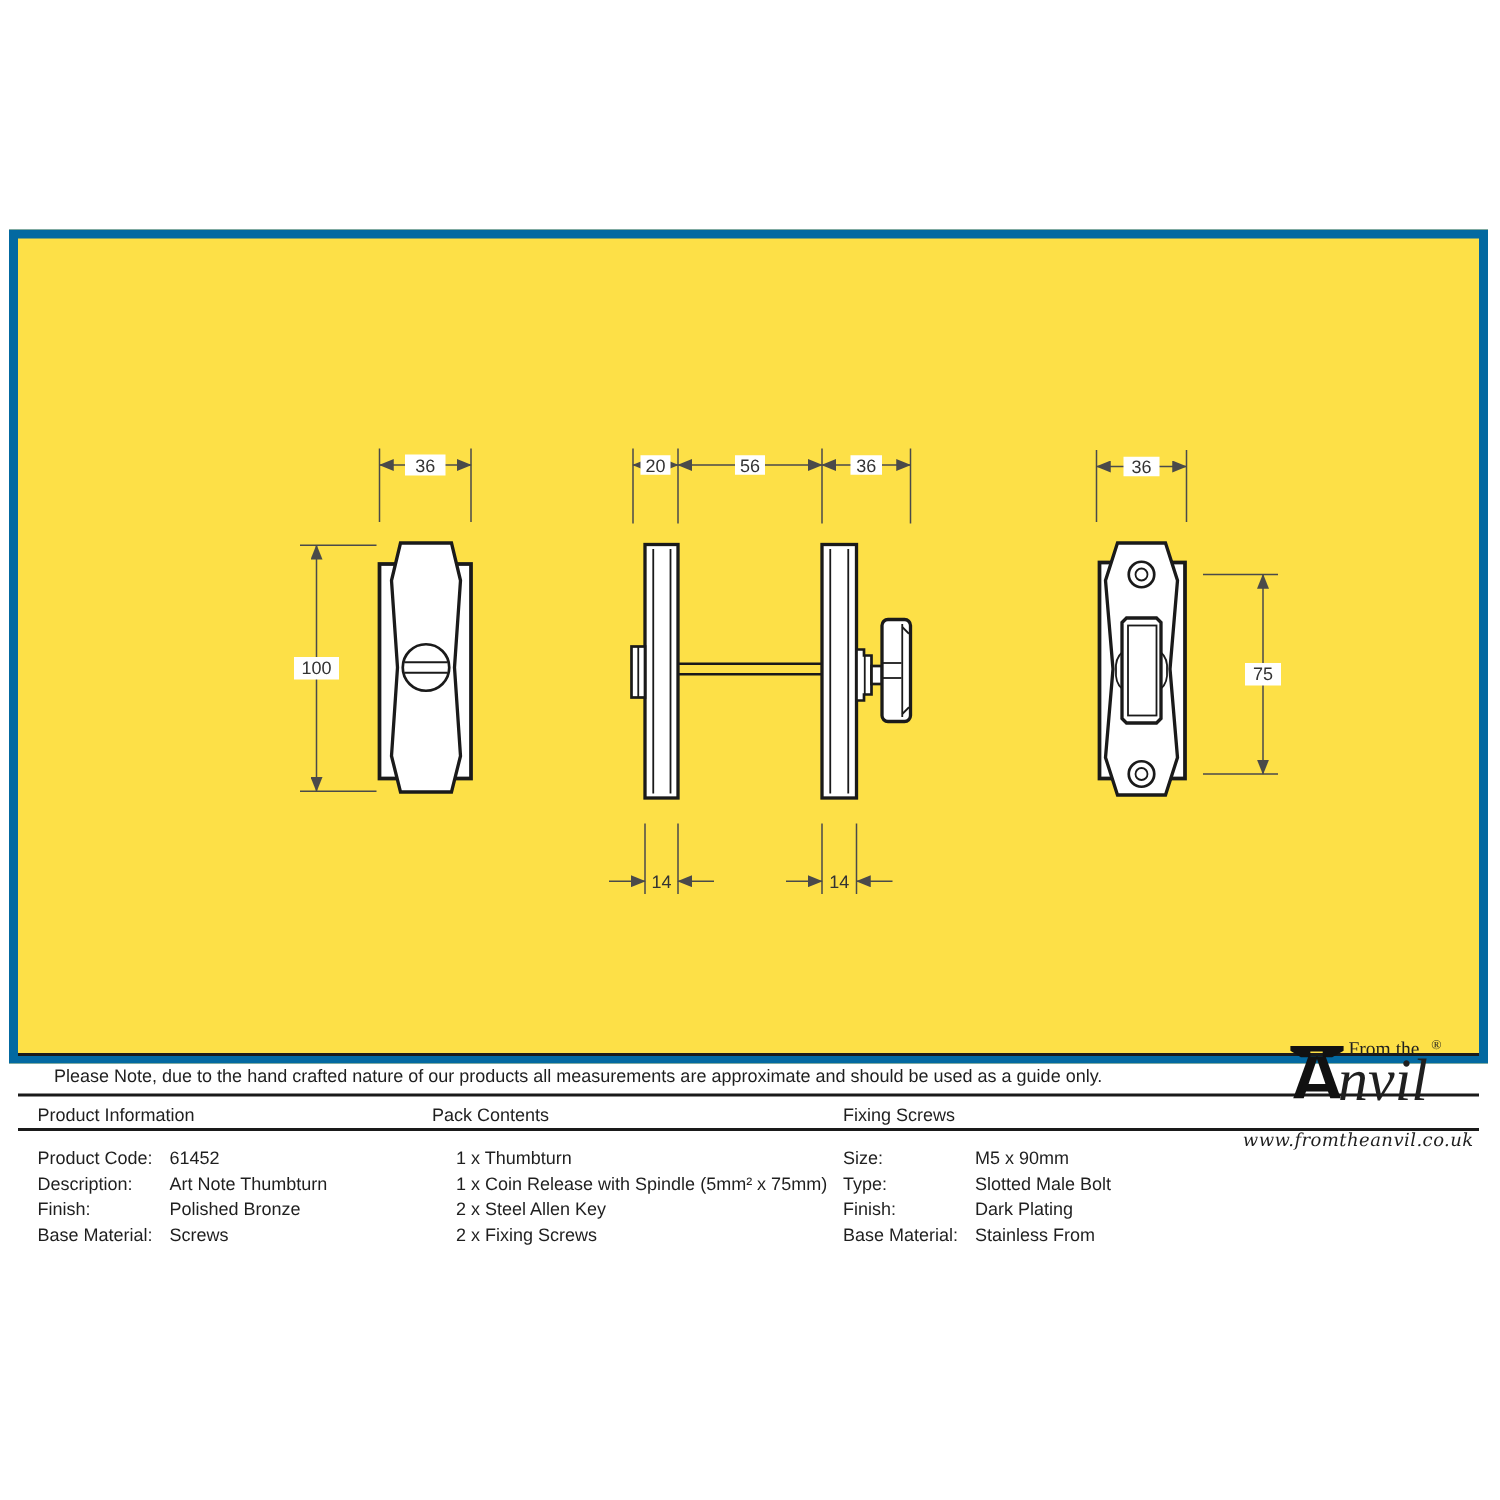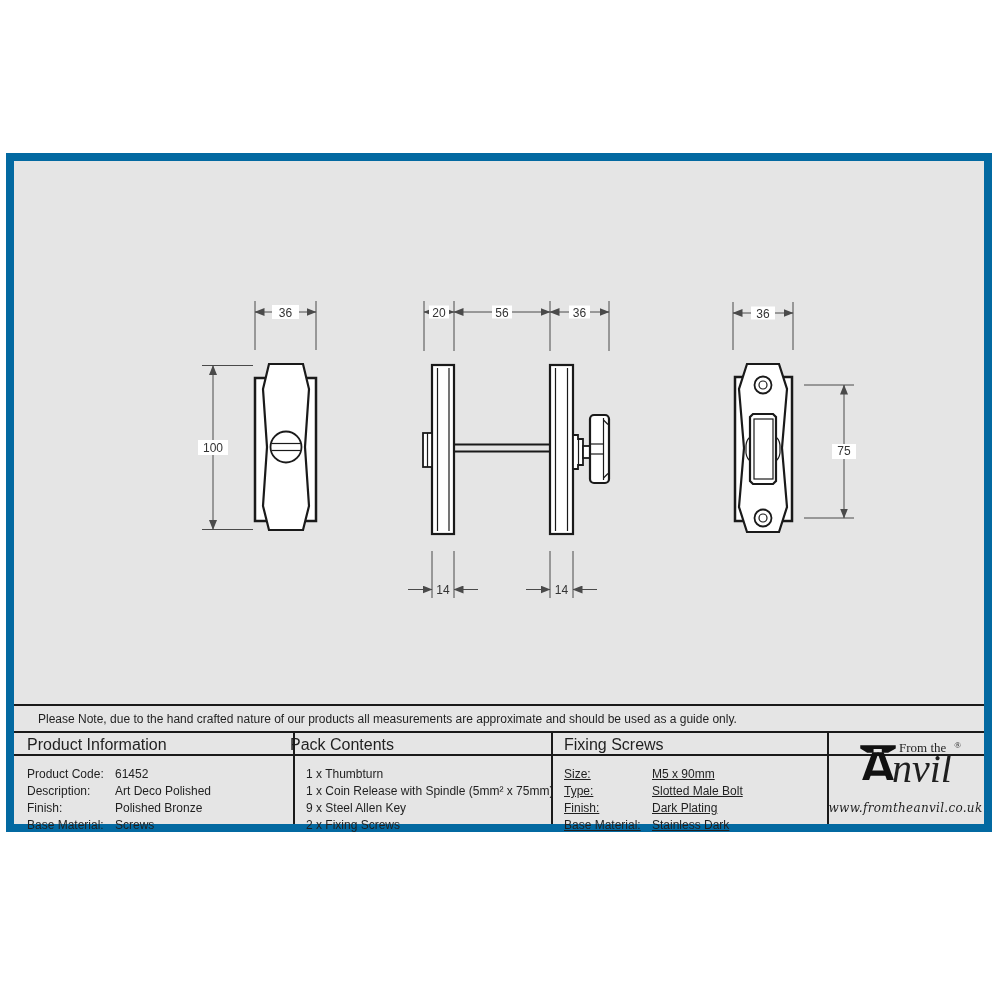--- a/index.html
+++ b/index.html
@@ -1,30 +1,30 @@
 <!DOCTYPE html>
 <html><head>
 <meta charset="utf-8">
 <style>
   html,body{margin:0;padding:0;background:#fff;}
   .page{position:relative;width:1000px;height:1000px;background:#fff;overflow:hidden;
         font-family:"Liberation Sans",sans-serif;color:#1f1f1f;}
-  .sheet{position:absolute;left:6px;top:153px;width:986px;height:679px;
-         border:8px solid #0369a1;box-sizing:border-box;background:#e5e5e5;}
+  .sheet{position:absolute;left:6px;top:153px;width:986px;height:556px;
+         border:6px solid #0369a1;box-sizing:border-box;background:#fde047;}
   .drawing-svg{position:absolute;left:0;top:0;}
 
   
   .note-row{position:absolute;left:0;right:0;top:543px;height:27px;border-top:2px solid #1a1a1a;
             box-sizing:border-box;font-size:12px;display:flex;align-items:center;padding-left:24px;}
   .tbl-header{position:absolute;left:0;right:0;top:570px;height:23px;border-top:2px solid #1a1a1a;
               box-sizing:border-box;}
   .tbl-body{position:absolute;left:0;right:0;top:593px;bottom:0;border-top:2px solid #1a1a1a;
             box-sizing:border-box;}
   .vdiv{position:absolute;top:570px;bottom:0;width:2px;background:#1a1a1a;}
-  .hdr-label{position:absolute;top:0;height:23px;display:flex;align-items:center;font-size:16px;}
+  .hdr-label{position:absolute;top:0;height:23px;display:flex;align-items:center;font-size:12px;}
   .cell{position:absolute;top:0;font-size:12px;line-height:17px;}
   .kv-row{display:flex;}
   .kv-label{width:88px;flex:0 0 88px;}
   .pack-item{white-space:nowrap;}
 
   
   .logo{position:absolute;left:813px;top:570px;right:0;bottom:0;
         display:flex;flex-direction:column;align-items:center;justify-content:center;}
   .logo-row{display:flex;align-items:flex-end;position:relative;}
   .anvil-a{width:38px;height:44px;margin-right:-5px;}
@@ -173,55 +173,55 @@
     </div>
 
     <div class="tbl-body">
       <div class="cell" style="left:13px;top:10px;">
         <div class="kv-row">
           <span class="kv-label">Product Code:</span>
           <span>61452</span>
         </div>
         <div class="kv-row">
           <span class="kv-label">Description:</span>
-          <span>Art Deco Polished</span>
+          <span>Art Note Thumbturn</span>
         </div>
         <div class="kv-row">
           <span class="kv-label">Finish:</span>
           <span>Polished Bronze</span>
         </div>
         <div class="kv-row">
           <span class="kv-label">Base Material:</span>
           <span>Screws</span>
         </div>
       </div>
 
       <div class="cell" style="left:292px;top:10px;">
         <div class="pack-item">1 x Thumbturn</div>
         <div class="pack-item">1 x Coin Release with Spindle (5mm² x 75mm)</div>
-        <div class="pack-item">9 x Steel Allen Key</div>
+        <div class="pack-item">2 x Steel Allen Key</div>
         <div class="pack-item">2 x Fixing Screws</div>
       </div>
 
-      <div class="cell" style="left:550px;top:10px;text-decoration:underline;">
+      <div class="cell" style="left:550px;top:10px;">
         <div class="kv-row">
           <span class="kv-label">Size:</span>
           <span>M5 x 90mm</span>
         </div>
         <div class="kv-row">
           <span class="kv-label">Type:</span>
           <span>Slotted Male Bolt</span>
         </div>
         <div class="kv-row">
           <span class="kv-label">Finish:</span>
           <span>Dark Plating</span>
         </div>
         <div class="kv-row">
           <span class="kv-label">Base Material:</span>
-          <span>Stainless Dark</span>
+          <span>Stainless From</span>
         </div>
       </div>
     </div>
 
     <div class="vdiv" style="left:279px;"></div>
     <div class="vdiv" style="left:537px;"></div>
     <div class="vdiv" style="left:813px;"></div>
 
     <div class="logo">
       <div class="logo-row">

